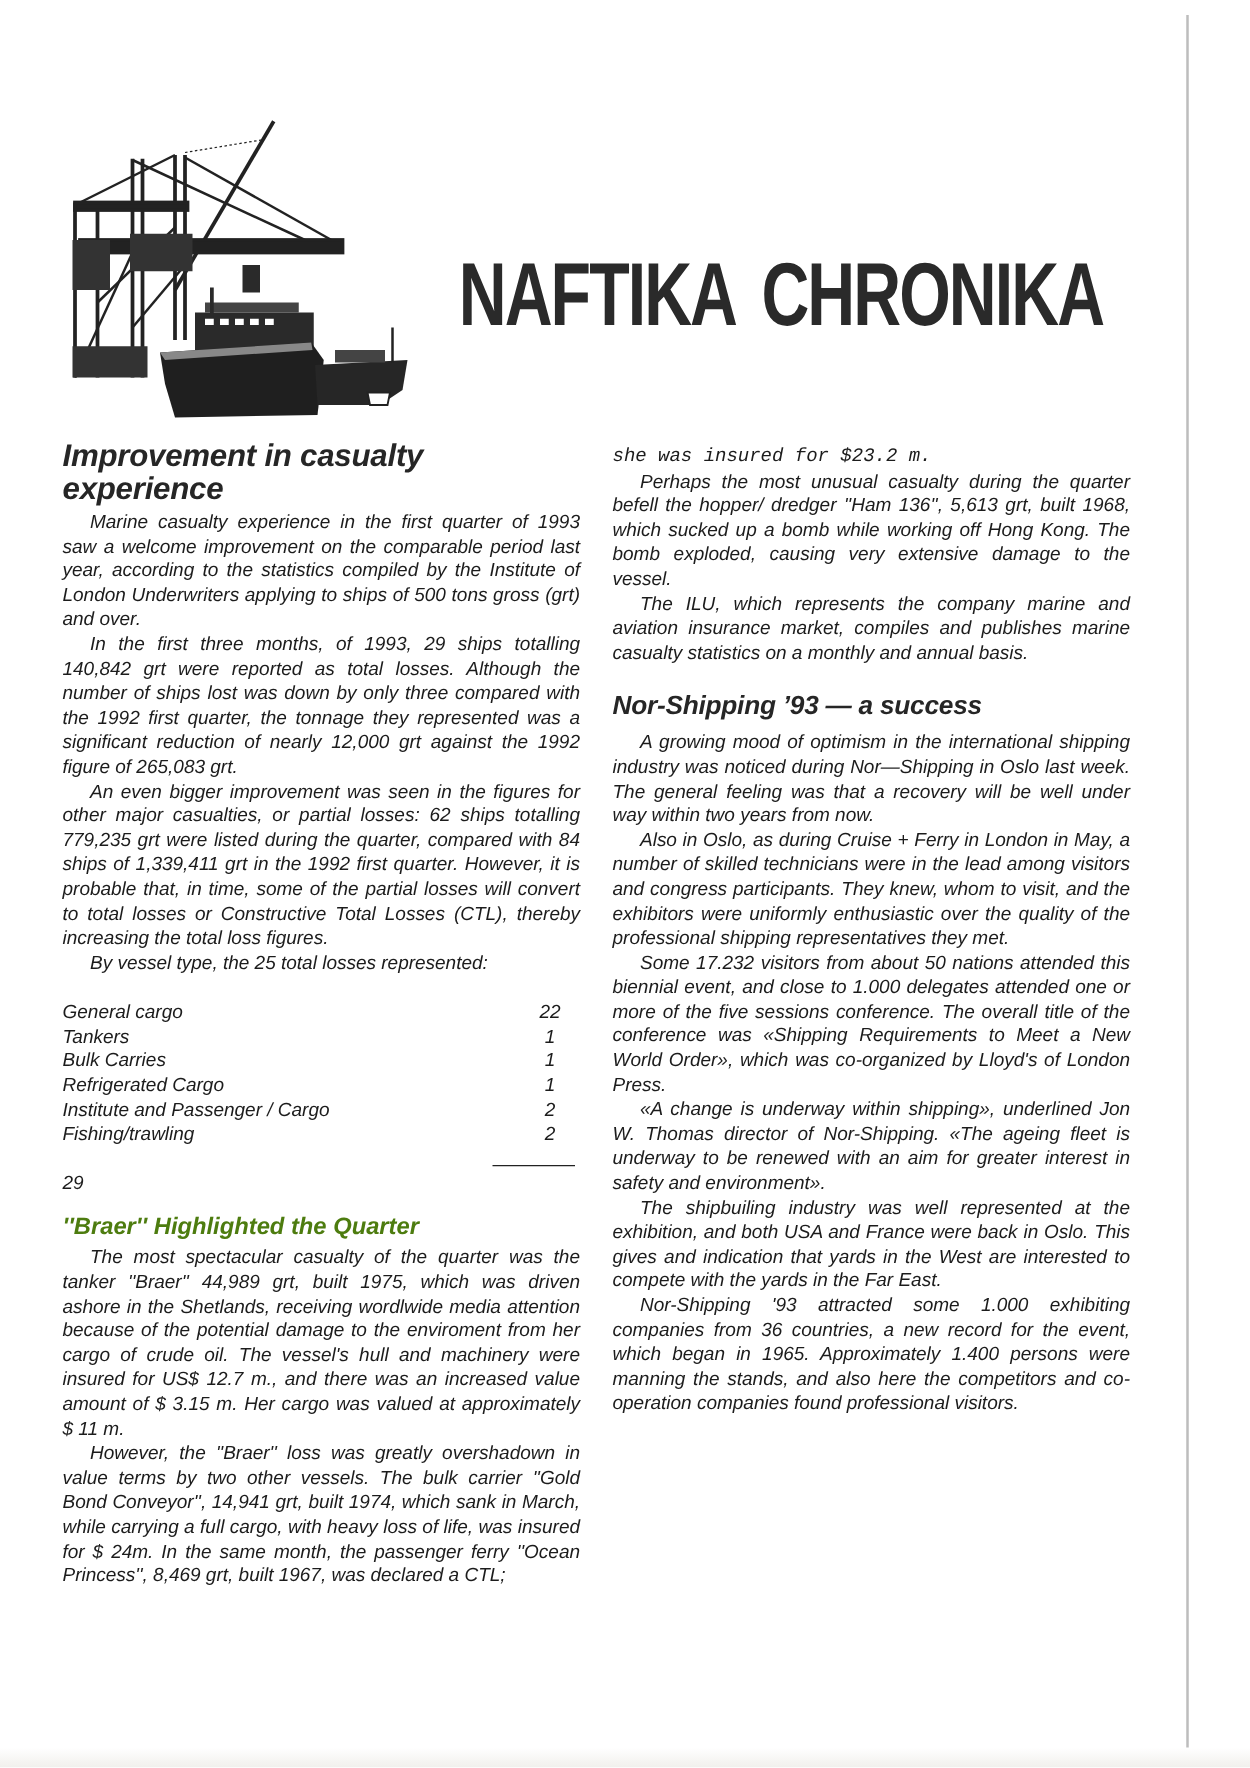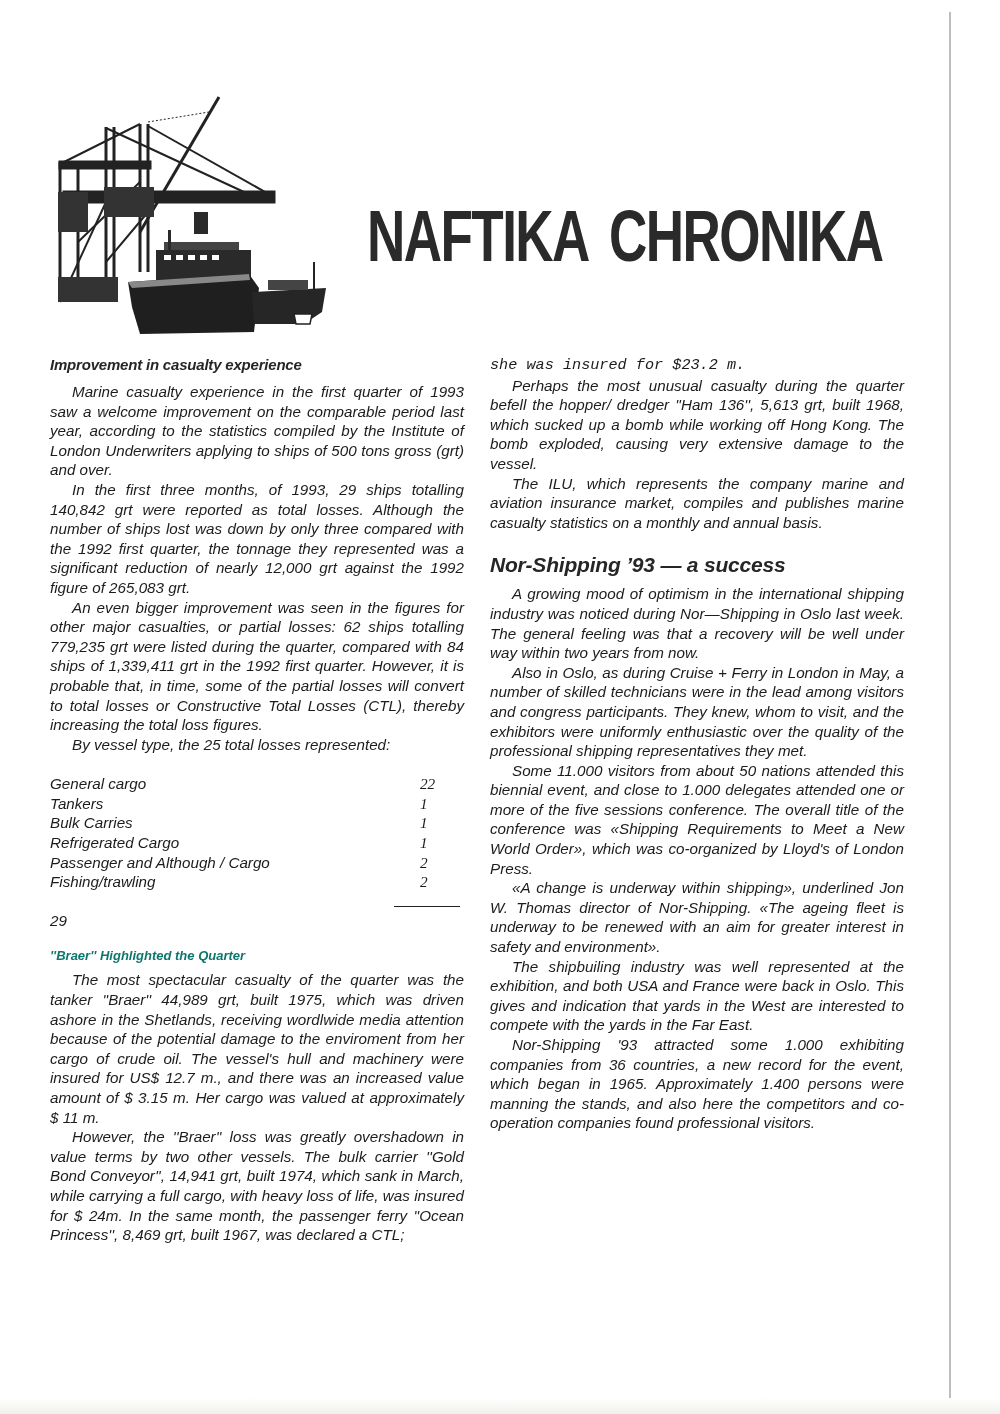--- a/index.html
+++ b/index.html
@@ -31,34 +31,34 @@
     .masthead .w2 { margin-left: 26px; }
     .col {
       position: absolute; width: 414px;
       font-style: italic; font-size: 15.2px; line-height: 19.6px;
       text-align: justify;
     }
     .col-left { left: 50px; top: 352px; }
     .col-right { left: 490px; top: 356px; }
     .col h2 {
       margin: 0; font-weight: 700; font-style: italic;
-      font-size: 15px; line-height: 26px; color: #262626;
+      font-size: 25px; line-height: 26px; color: #262626;
       text-align: left; letter-spacing: -0.2px;
     }
     .col h3 {
       margin: 0; font-weight: 700; font-style: italic;
-      font-size: 13px; line-height: 24px; color: #0f766e;
+      font-size: 19px; line-height: 24px; color: #4d7c0f;
       text-align: left;
     }
     .col p { margin: 0; text-indent: 22px; }
     .col p.noindent { text-indent: 0; font-family: Liberation Mono, monospace; }
     .col-left h2 { margin-bottom: 4px; }
     .losses-table { margin-top: 20px; width: 410px; }
     .loss-row { display: flex; justify-content: space-between; line-height: 19.6px; }
-    .loss-row .val { width: 40px; text-align: left; font-family: Liberation Serif, serif; }
+    .loss-row .val { width: 40px; text-align: center; }
     .total-rule {
       margin: 14px 0 4px auto; width: 66px; height: 1px; background: #222;
     }
     .total-row { text-align: left; line-height: 19.6px; }
     .braer-heading { margin-top: 14px !important; margin-bottom: 2px !important; }
     .nor-heading { margin-top: 20px !important; margin-bottom: 6px !important; font-size: 21px !important; }
   </style>
 </head>
 <body>
 
@@ -140,21 +140,21 @@
     </div>
     <div class="loss-row">
       <span>Bulk Carries</span>
       <span class="val">1</span>
     </div>
     <div class="loss-row">
       <span>Refrigerated Cargo</span>
       <span class="val">1</span>
     </div>
     <div class="loss-row">
-      <span>Passenger and Although / Cargo</span>
+      <span>Institute and Passenger / Cargo</span>
       <span class="val">2</span>
     </div>
     <div class="loss-row">
       <span>Fishing/trawling</span>
       <span class="val">2</span>
     </div>
     <div class="total-rule"></div>
     <div class="total-row">29</div>
   </div>
 
@@ -164,17 +164,17 @@
 </div>
 
 <div class="col col-right">
   <p class="noindent">she was insured for $23.2 m.</p>
   <p>Perhaps the most unusual casualty during the quarter befell the hopper/ dredger ''Ham 136'', 5,613 grt, built 1968, which sucked up a bomb while working off Hong Kong. The bomb exploded, causing very extensive damage to the vessel.</p>
   <p>The ILU, which represents the company marine and aviation insurance market, compiles and publishes marine casualty statistics on a monthly and annual basis.</p>
 
   <h2 class="nor-heading">Nor-Shipping ’93 — a success</h2>
   <p>A growing mood of optimism in the international shipping industry was noticed during Nor—Shipping in Oslo last week. The general feeling was that a recovery will be well under way within two years from now.</p>
   <p>Also in Oslo, as during Cruise + Ferry in London in May, a number of skilled technicians were in the lead among visitors and congress participants. They knew, whom to visit, and the exhibitors were uniformly enthusiastic over the quality of the professional shipping representatives they met.</p>
-  <p>Some 11.000 visitors from about 50 nations attended this biennial event, and close to 1.000 delegates attended one or more of the five sessions conference. The overall title of the conference was «Shipping Requirements to Meet a New World Order», which was co-organized by Lloyd's of London Press.</p>
+  <p>Some 17.232 visitors from about 50 nations attended this biennial event, and close to 1.000 delegates attended one or more of the five sessions conference. The overall title of the conference was «Shipping Requirements to Meet a New World Order», which was co-organized by Lloyd's of London Press.</p>
   <p>«A change is underway within shipping», underlined Jon W. Thomas director of Nor-Shipping. «The ageing fleet is underway to be renewed with an aim for greater interest in safety and environment».</p>
   <p>The shipbuiling industry was well represented at the exhibition, and both USA and France were back in Oslo. This gives and indication that yards in the West are interested to compete with the yards in the Far East.</p>
   <p>Nor-Shipping '93 attracted some 1.000 exhibiting companies from 36 countries, a new record for the event, which began in 1965. Approximately 1.400 persons were manning the stands, and also here the competitors and co-operation companies found professional visitors.</p>
 </div>
 
 </body></html>

